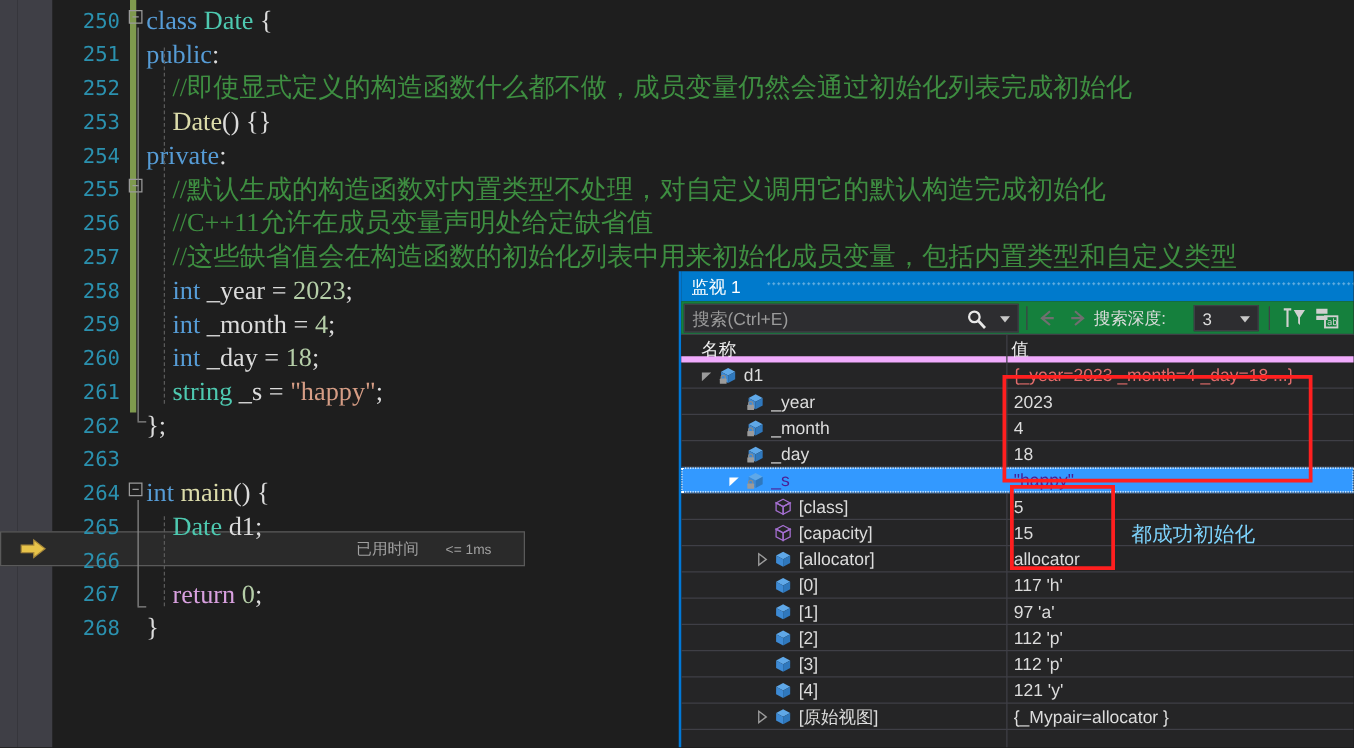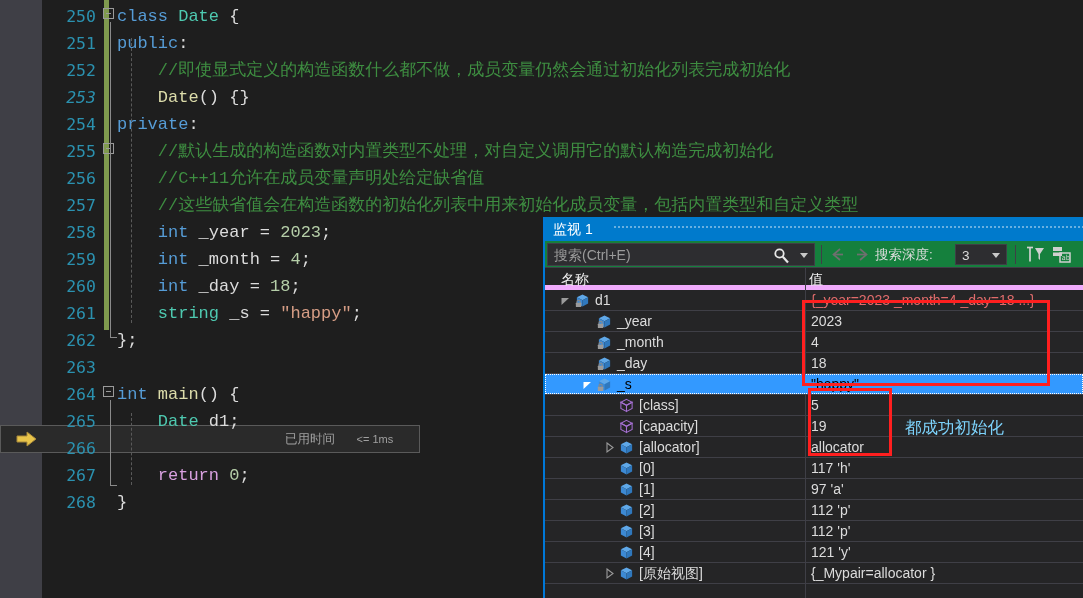--- a/index.html
+++ b/index.html
@@ -31,22 +31,22 @@
   .ed-changebar {
     position: absolute; left: 104px; top: 0; width: 5px; height: 330px;
     background: #7f9a4e;
   }
   .ed-code {
     position: absolute; left: 109px; top: 0; right: 0; height: 598px;
   }
 
   .line {
     position: absolute; left: 0; right: 0; height: 27px;
-    font-family: Liberation Mono, monospace;
-    font-size: 17px;
+    font-family: Liberation Serif, serif;
+    font-size: 21px;
     line-height: 27px;
     white-space: pre;
   }
   .lnum {
     position: absolute; width: 54px; height: 27px;
     text-align: right;
     color: #2b91af;
     font-family: "DejaVu Sans Mono", "Liberation Mono", monospace;
     font-size: 16.5px; line-height: 27px;
   }
@@ -196,21 +196,21 @@
 
   .w-rows {
     position: absolute; left: 0; top: 73px; right: 0; bottom: 0;
     overflow: hidden;
   }
   .w-row {
     position: relative; height: 21px;
     border-bottom: 1px solid #3f3f46;
   }
   .w-row.sel { background: #3399ff; }
-  .w-row.sel .r-name, .w-row.sel .r-val { color: #000000; }
+  .w-row.sel .r-name, .w-row.sel .r-val { color: #4c1d95; }
   .w-row.sel::after {
     content: ""; position: absolute; inset: 0;
     border: 1px dotted #ffffff; pointer-events: none;
   }
   .r-expander {
     position: absolute; top: 0; width: 13px; height: 21px;
   }
   .r-icon { position: absolute; top: 3px; width: 15px; height: 15px; }
   .r-name {
     position: absolute; top: 0; height: 21px; line-height: 21px;
@@ -250,21 +250,21 @@
     <div class="cur-line-box"></div>
 
     <svg class="cur-arrow" viewBox="0 0 22 18">
       <path d="M1 6 H11 V2 L20 9 L11 16 V12 H1 Z" fill="#e8c44a" stroke="#a8893a" stroke-width="1"></path>
     </svg>
 
     <div id="linenums">
         <div class="lnum" style="left: 42px; top: 3px;">250</div>
         <div class="lnum" style="left: 42px; top: 30px;">251</div>
         <div class="lnum" style="left: 42px; top: 57px;">252</div>
-        <div class="lnum" style="left: 42px; top: 84px; font-style: italic;">253</div>
+        <div class="lnum" style="left: 42px; top: 84px;">253</div>
         <div class="lnum" style="left: 42px; top: 111px;">254</div>
         <div class="lnum" style="left: 42px; top: 138px;">255</div>
         <div class="lnum" style="left: 42px; top: 165px;">256</div>
         <div class="lnum" style="left: 42px; top: 192px;">257</div>
         <div class="lnum" style="left: 42px; top: 219px; padding-left: 24px;">258</div>
         <div class="lnum" style="left: 42px; top: 246px;">259</div>
         <div class="lnum" style="left: 42px; top: 273px;">260</div>
         <div class="lnum" style="left: 42px; top: 300px;">261</div>
         <div class="lnum" style="left: 42px; top: 327px;">262</div>
         <div class="lnum" style="left: 42px; top: 354px;">263</div>
@@ -447,21 +447,21 @@
           <span class="r-name" style="left: 94px;">[class]</span>
           <span class="r-val">5</span>
         </div>
         <div class="w-row">
           <svg class="r-icon" viewBox="0 0 16 16" style="left: 74px;">
             <path d="M8 1.5 L14 4.6 L8 7.8 L2 4.6 Z" fill="none" stroke="#a46fd0" stroke-width="1.1"></path>
             <path d="M2 4.6 L8 7.8 L8 14.3 L2 11.1 Z" fill="none" stroke="#a46fd0" stroke-width="1.1"></path>
             <path d="M14 4.6 L8 7.8 L8 14.3 L14 11.1 Z" fill="none" stroke="#a46fd0" stroke-width="1.1"></path>
           </svg>
           <span class="r-name" style="left: 94px;">[capacity]</span>
-          <span class="r-val">19</span>
+          <span class="r-val">15</span>
         </div>
         <div class="w-row">
           <svg class="r-expander" viewBox="0 0 13 21" style="left: 58px;">
             <path d="M4 6 L10 10.5 L4 15 Z" fill="none" stroke="#9b9b9b" stroke-width="1.1"></path>
           </svg>
           <svg class="r-icon" viewBox="0 0 16 16" style="left: 74px;">
             <path d="M8 1.5 L14 4.6 L8 7.8 L2 4.6 Z" fill="#5fa8e8" stroke="none" stroke-width="0"></path>
             <path d="M2 4.6 L8 7.8 L8 14.3 L2 11.1 Z" fill="#3d8ad4" stroke="none" stroke-width="0"></path>
             <path d="M14 4.6 L8 7.8 L8 14.3 L14 11.1 Z" fill="#2f78bd" stroke="none" stroke-width="0"></path>
           </svg>

